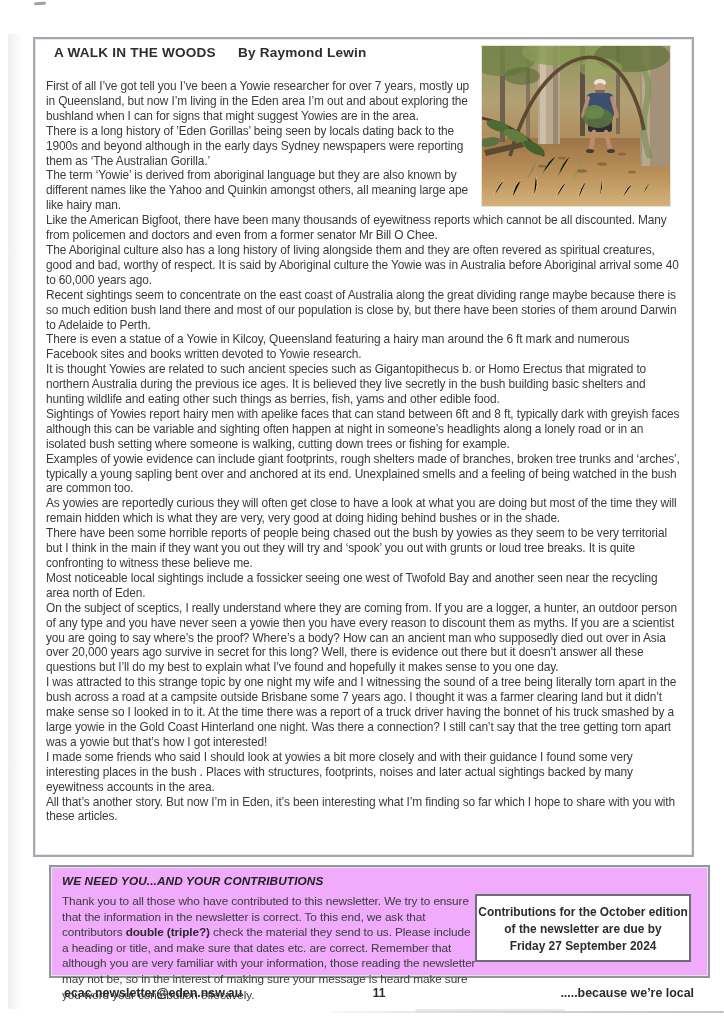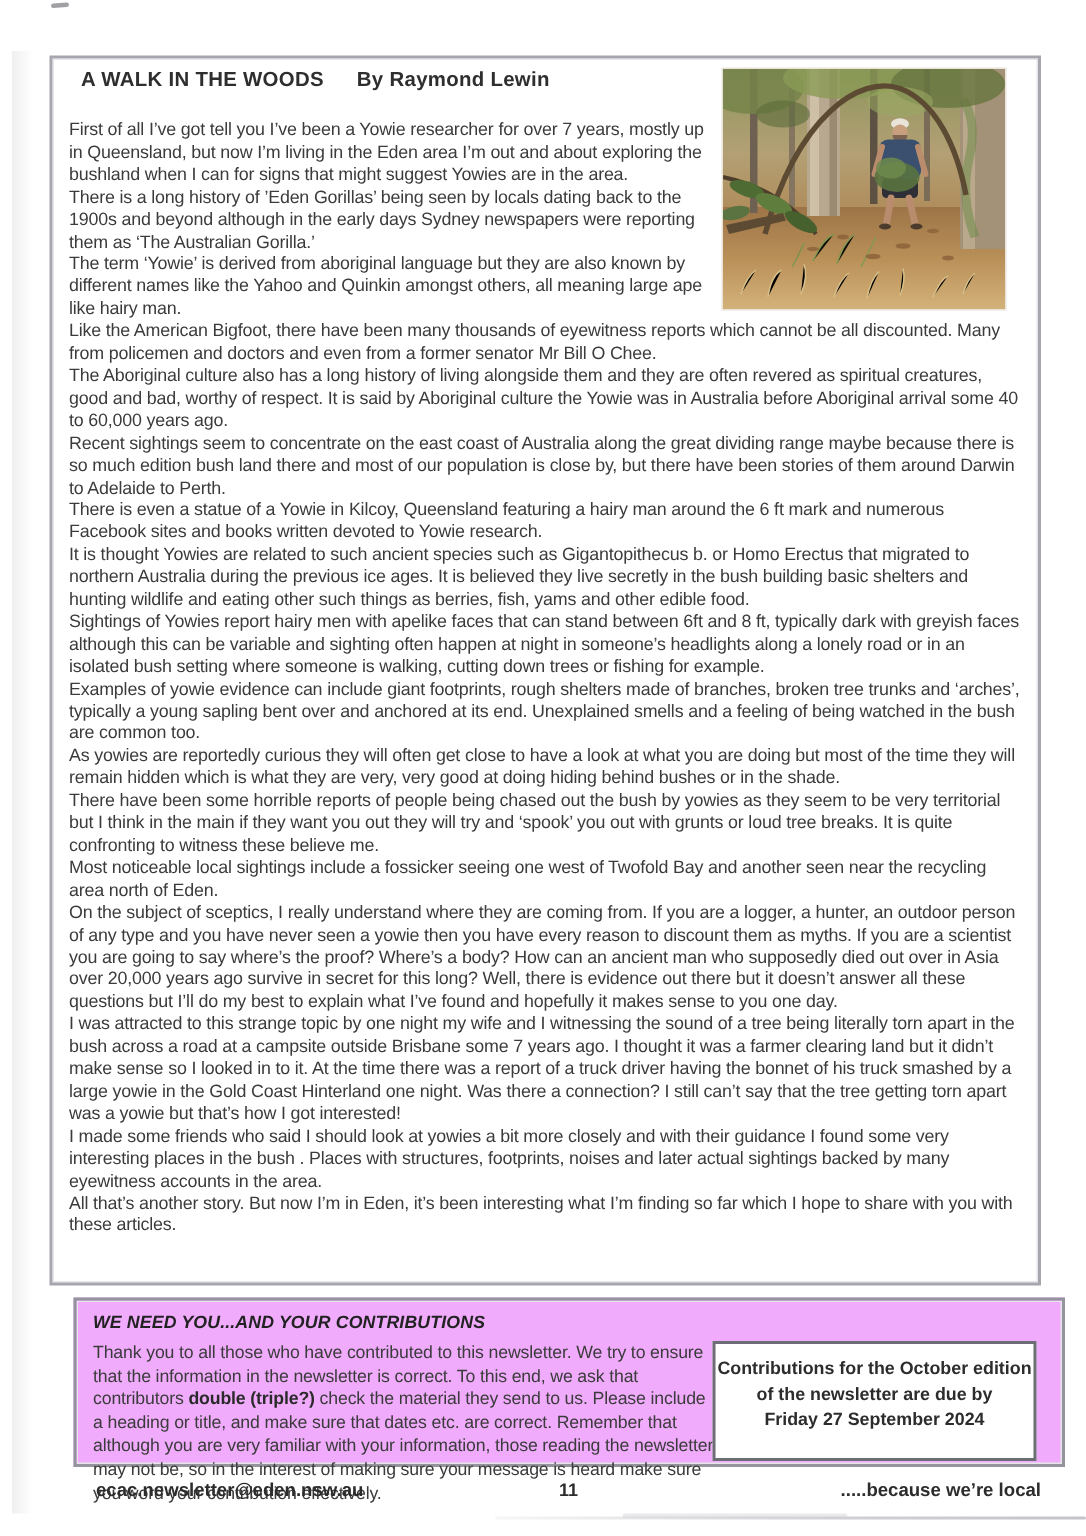--- a/index.html
+++ b/index.html
@@ -75,21 +75,21 @@
     font-size:11.8px; font-weight:bold; font-style:italic; color:#222;
     letter-spacing:.1px;
   }
   .contrib-body{
     width:414px; margin-top:6px;
     font-size:11.8px; line-height:15.6px; color:#3b3b3b;
     letter-spacing:-0.1px;
   }
   .contrib-body b{ color:#2a2a2a; }
   .due-box{
-    position:absolute; left:424px; top:27px; width:216px; height:80px;
+    position:absolute; left:424px; top:27px; width:216px; height:68px;
     border:2px solid #6d6d75;
     text-align:center;
     font-size:11.9px; font-weight:bold; color:#2c2c2c;
     padding-top:8px; line-height:17px;
     background:#fff;
   }
 
   
   .footer{
     position:absolute; left:33px; top:986px; width:661px;

